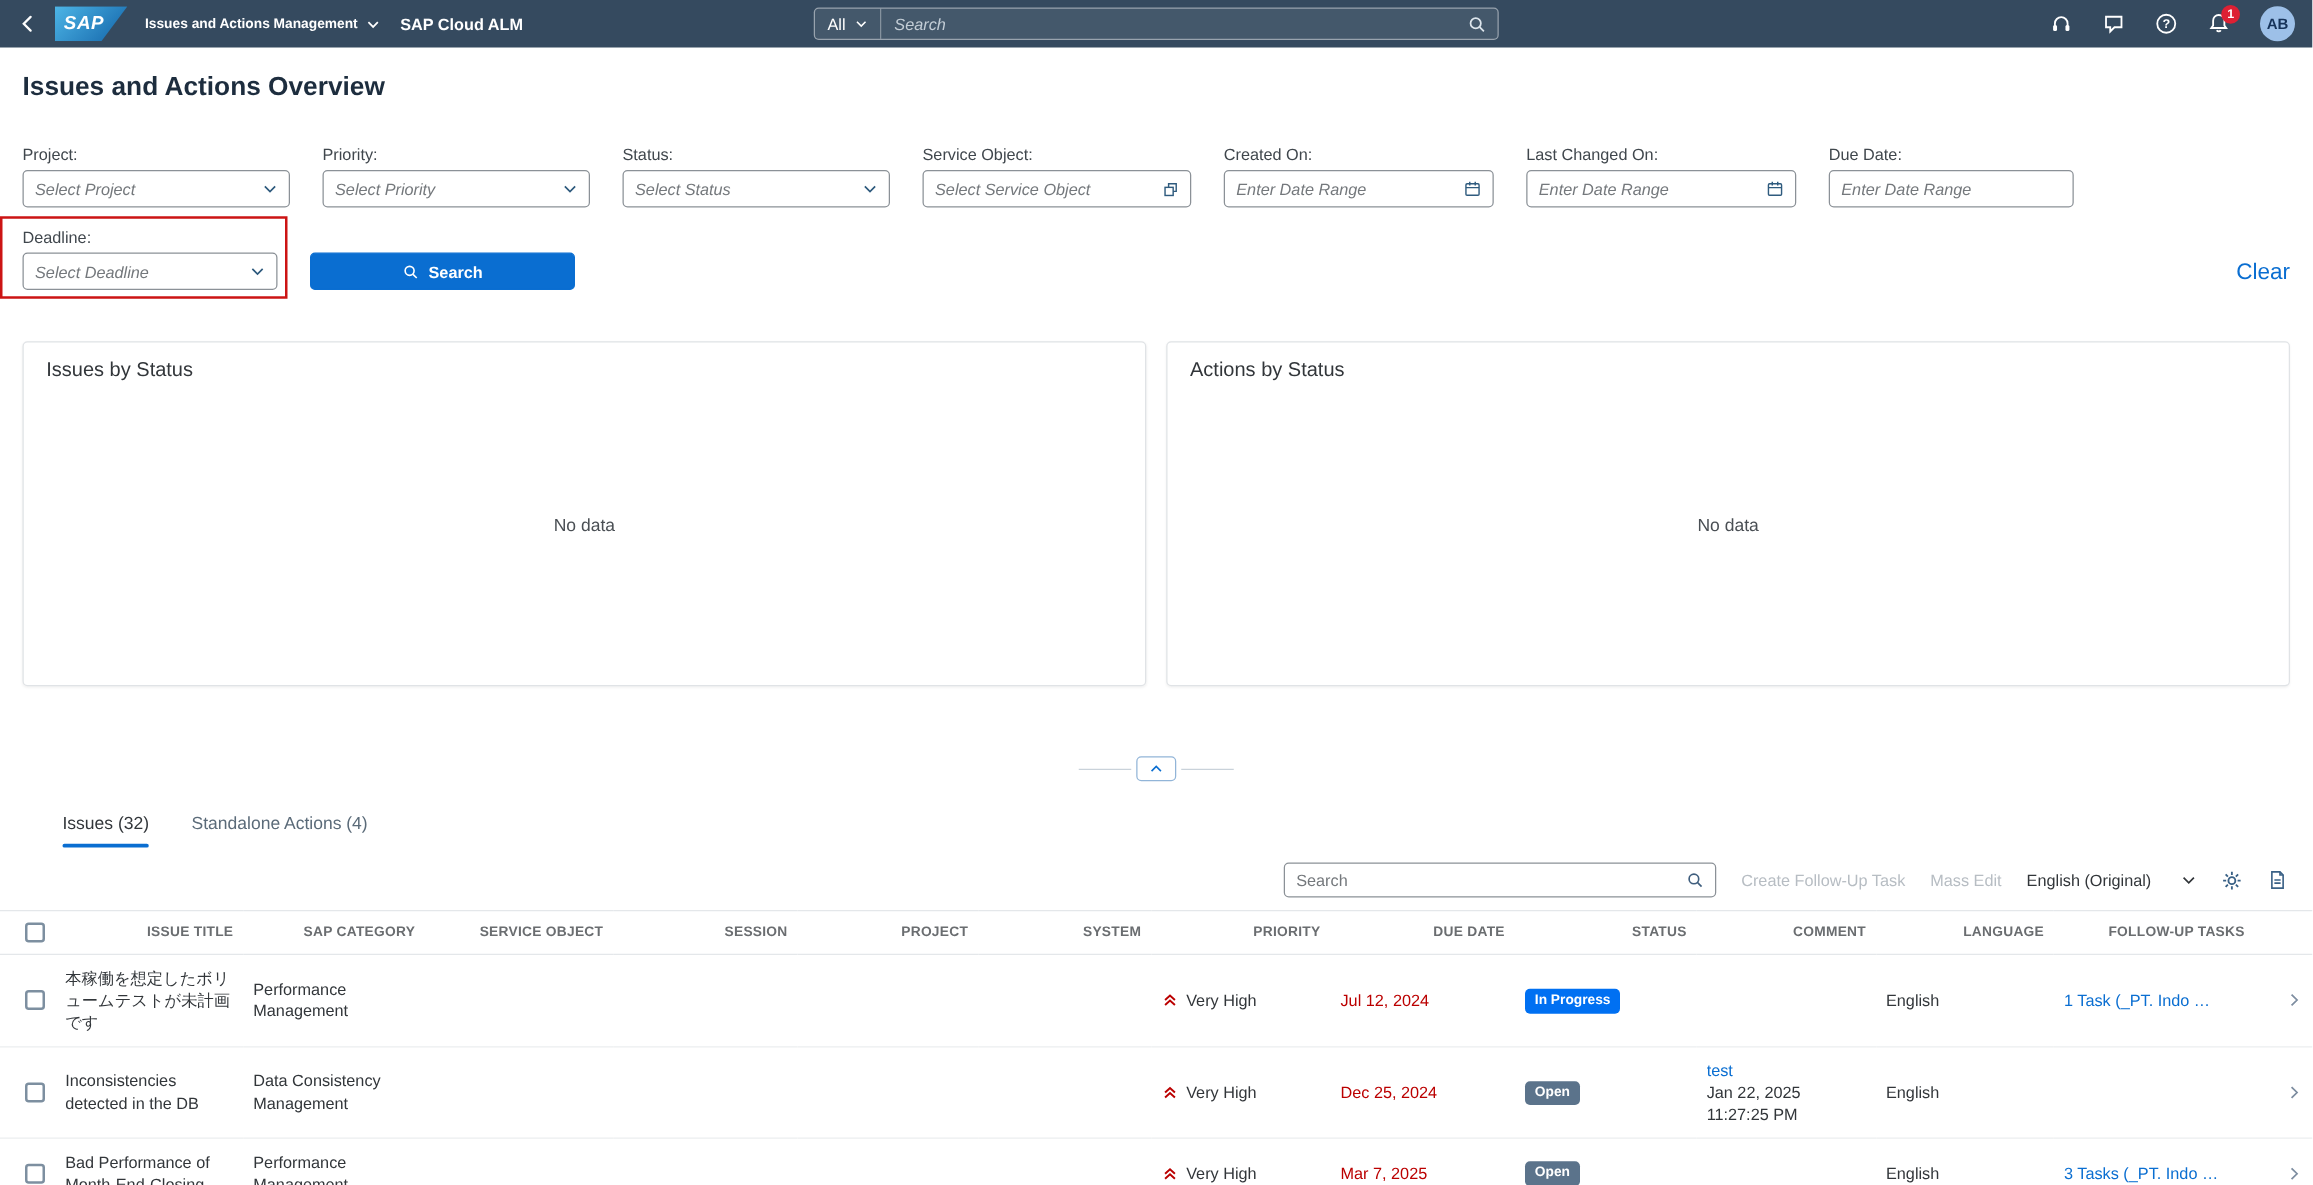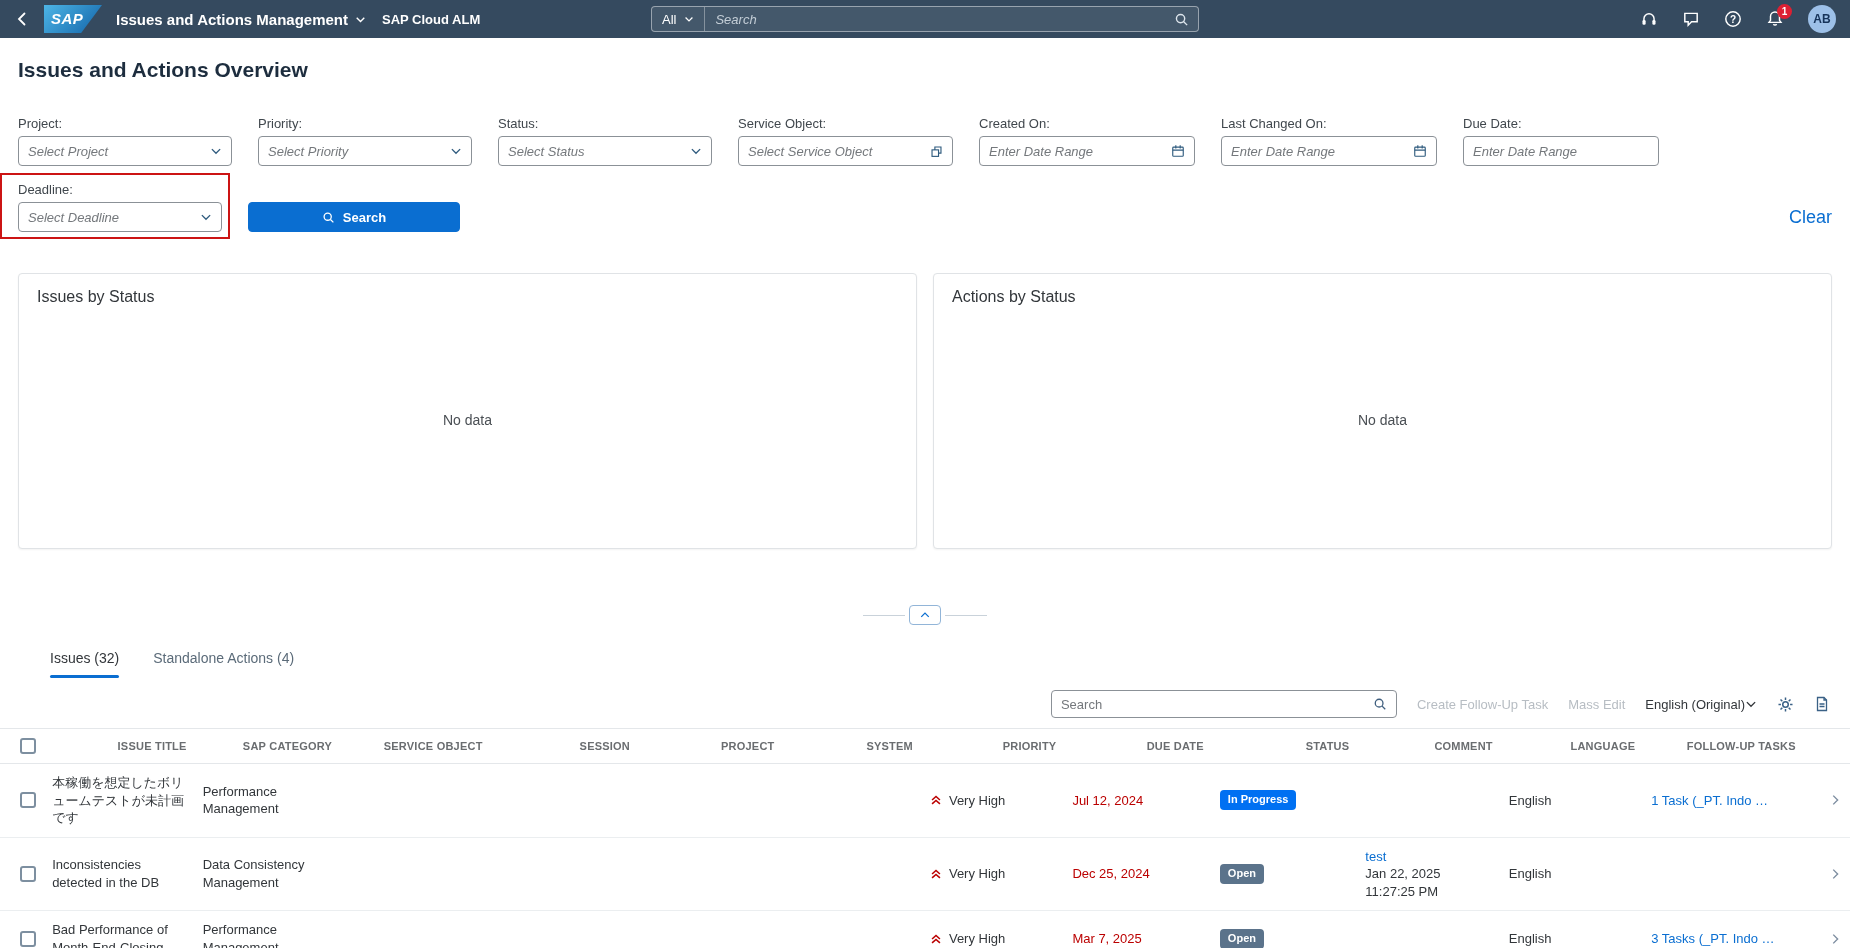--- a/index.html
+++ b/index.html
@@ -9,21 +9,21 @@
   button { font-family:"Liberation Sans", sans-serif; cursor:pointer; }
   svg { display:block; }
 
   
   .shell { position:relative; height:38px; background:#354a5f; display:flex; align-items:center;
            padding:14px 14px; gap:14px; color:#fff; }
   .shell .back { background:none; border:0; color:#fff; display:flex; align-items:center; }
   .sap-logo { width:58px; height:28px; background:linear-gradient(135deg,#4db5e6 0%,#1263a8 100%);
               clip-path:polygon(0 0,100% 0,64% 100%,0 100%); color:#fff; font-weight:bold;
               font-style:italic; font-size:15px; line-height:28px; padding-left:7px; letter-spacing:.5px; }
-  .app-title { font-size:15px; font-weight:bold; display:flex; align-items:center; gap:7px; cursor:pointer; }
+  .app-title { font-size:11px; font-weight:bold; display:flex; align-items:center; gap:7px; cursor:pointer; }
   .product { font-size:13px; font-weight:bold; margin-left:2px; }
   .shell-search { position:absolute; left:50%; top:50%; transform:translate(-50%,-50%);
                   width:548px; height:26px; display:flex; align-items:center;
                   border:1px solid rgba(255,255,255,.45); border-radius:4px;
                   background:rgba(255,255,255,.08); }
   .scope { display:flex; align-items:center; gap:8px; padding:0 10px; height:100%;
            border-right:1px solid rgba(255,255,255,.35); font-size:13px; cursor:pointer; }
   .shell-search input { flex:1; background:transparent; border:0; outline:0; color:#fff;
                         font-size:13px; padding:0 10px; min-width:0; }
   .shell-search input::placeholder { font-style:italic; color:#c3cdd6; }
@@ -81,21 +81,21 @@
   .tab.inactive { color:#5b6b79; }
 
   
   .toolbar { display:flex; align-items:center; justify-content:flex-end; gap:20px; padding:12px 20px 10px; }
   .tsearch { width:346px; height:28px; border:1px solid #8b9197; border-radius:4px; display:flex;
              align-items:center; padding:0 9px; gap:6px; }
   .tsearch input { flex:1; border:0; outline:0; font-size:13px; min-width:0; }
   .tsearch input::placeholder { color:#74787c; }
   .tsearch .ficon { color:#3f5e7e; }
   .tbtn-disabled { background:none; border:0; color:#b7bdc3; font-size:13px; cursor:default; }
-  .lang-select { display:flex; align-items:center; gap:0; font-size:13px; color:#32363a; cursor:pointer; }
+  .lang-select { display:flex; align-items:center; gap:24px; font-size:13px; color:#32363a; cursor:pointer; }
   .icon-btn { background:none; border:0; color:#3a6186; display:flex; }
 
   
   table { width:100%; border-collapse:collapse; table-layout:fixed; }
   th { border-top:1px solid #e4e7ea; border-bottom:1px solid #e4e7ea; font-size:11px; color:#6a6d70;
        font-weight:600; text-align:right; padding:9px 8px; white-space:nowrap; letter-spacing:.02em;
        overflow:hidden; }
   td { border-bottom:1px solid #ebeef0; padding:10px 8px; font-size:13px; color:#32363a;
        vertical-align:middle; line-height:1.35; overflow:hidden; }
   .cell-sel { padding-left:20px; }

